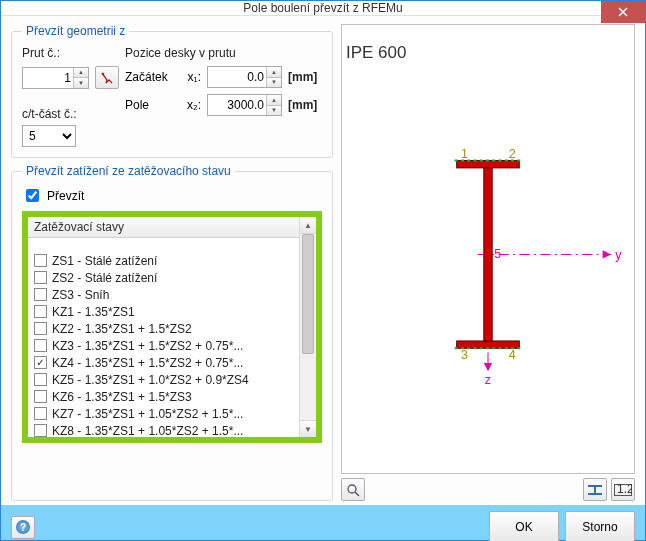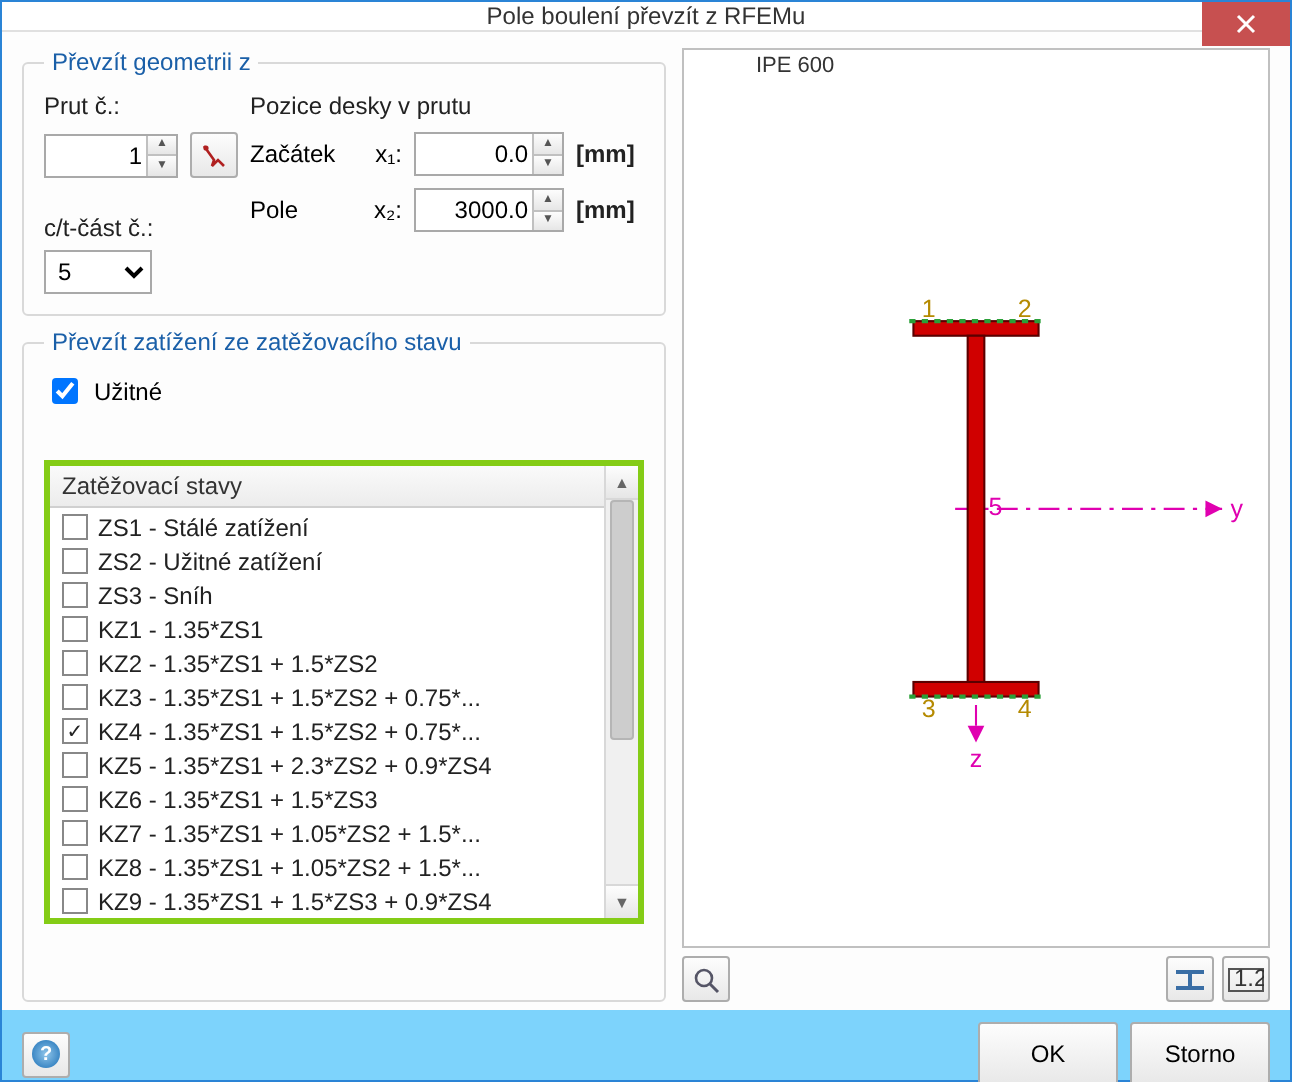--- a/index.html
+++ b/index.html
@@ -24,33 +24,33 @@
   select { border: 1px solid #a9a9a9; height: 22px; background: #fff; padding: 0 2px; }
   .geom-grid { display: flex; gap: 6px; }
   .geom-col1 { display: flex; flex-direction: column; gap: 4px; }
   .geom-col2 { display: flex; flex-direction: column; gap: 4px; }
   .pos-row { display: flex; align-items: center; gap: 6px; margin-top: 2px; }
   .pos-row .lbl1 { width: 48px; }
   .pos-row .lbl2 { width: 22px; text-align: right; }
   .unit { color: #222; font-weight: bold; }
   .cb-row { display: flex; align-items: center; gap: 5px; margin-bottom: 6px; }
   .cb-row input { width: 13px; height: 13px; }
-  .listbox { border: 3px solid #84cc16; height: 232px; display: flex; background: #fff; margin-top: 19px; }
+  .listbox { border: 6px solid #84cc16; height: 232px; display: flex; background: #fff; }
   .list-inner { flex: 1; overflow: hidden; }
   .list-header { background: linear-gradient(#fafafa,#ececec); border-bottom: 1px solid #d0d0d0; padding: 3px 6px; color: #333; }
-  .list-items { padding: 1px 0; }
+  .list-items { padding: 14px 0; }
   .list-item { display: flex; align-items: center; gap: 5px; padding: 0 6px; height: 17px; color: #222; }
   .list-item .cb { width: 13px; height: 13px; border: 1px solid #888; display: inline-flex; align-items: center; justify-content: center; font-size: 10px; background: #fff; color: #222; }
   .vscroll { width: 17px; background: #f0f0f0; border-left: 1px solid #d8d8d8; display: flex; flex-direction: column; }
   .vscroll .arr { height: 17px; display: flex; align-items: center; justify-content: center; font-size: 8px; color: #666; background: linear-gradient(#fdfdfd,#e6e6e6); border-bottom: 1px solid #d8d8d8; }
   .vscroll .arr:last-child { border-top: 1px solid #d8d8d8; border-bottom: none; }
   .vscroll .track { flex: 1; position: relative; }
   .vscroll .thumb { position: absolute; left: 2px; right: 2px; top: 0; height: 120px; background: #cdcdcd; border: 1px solid #b5b5b5; border-radius: 2px; }
   .preview-frame { border: 1px solid #c0c0c0; flex: 1; background: #fff; position: relative; }
-  .preview-title { position: absolute; top: 2px; left: 4px; font-size: 11px; color: #333; margin-left: 32px; }
+  .preview-title { position: absolute; top: 18px; left: 4px; font-size: 17px; color: #333; }
   .preview-toolbar { display: flex; justify-content: space-between; margin-top: 4px; gap: 4px; }
   .footer { display: flex; align-items: center; padding: 6px 10px 10px 10px; gap: 8px; }
   .footer-right { margin-left: auto; display: flex; gap: 6px; }
   .push-btn { min-width: 70px; height: 32px; border: 1px solid #adadad; background: linear-gradient(#fdfdfd,#e8e8e8); border-radius: 2px; display: inline-flex; align-items: center; justify-content: center; padding: 0 10px; }
   .help-btn { width: 24px; height: 23px; border: 1px solid #adadad; background: linear-gradient(#fdfdfd,#e8e8e8); border-radius: 2px; display: inline-flex; align-items: center; justify-content: center; }
   .help-circle { width: 14px; height: 14px; border-radius: 50%; background: radial-gradient(#8fc5ea,#1a6eb5); color: #fff; font-size: 10px; display:flex; align-items:center; justify-content:center; font-weight:bold; }
   svg { display: block; }
   .list-label { white-space: nowrap; overflow: hidden; text-overflow: clip; }
 </style>
 </head>
@@ -121,33 +121,33 @@
               <span class="unit">[mm]</span>
             </div>
           </div>
         </div>
       </fieldset>
 
       <fieldset style="flex:1; display:flex; flex-direction:column;">
         <legend>Převzít zatížení ze zatěžovacího stavu</legend>
         <label class="cb-row">
           <input type="checkbox" checked="" style="">
-          <span>Užitné</span>
+          <span>Převzít</span>
         </label>
         <div class="listbox">
           <div class="list-inner">
             <div class="list-header">Zatěžovací stavy</div>
             <div class="list-items" id="list-items">
                 <div class="list-item">
                   <span class="cb"></span>
                   <span class="list-label">ZS1 - Stálé zatížení</span>
                 </div>
                 <div class="list-item">
                   <span class="cb"></span>
-                  <span class="list-label">ZS2 - Užitné zatížení</span>
+                  <span class="list-label">ZS2 - Stálé zatížení</span>
                 </div>
                 <div class="list-item">
                   <span class="cb"></span>
                   <span class="list-label">ZS3 - Sníh</span>
                 </div>
                 <div class="list-item">
                   <span class="cb"></span>
                   <span class="list-label">KZ1 - 1.35*ZS1</span>
                 </div>
                 <div class="list-item">
@@ -157,21 +157,21 @@
                 <div class="list-item">
                   <span class="cb"></span>
                   <span class="list-label">KZ3 - 1.35*ZS1 + 1.5*ZS2 + 0.75*...</span>
                 </div>
                 <div class="list-item">
                   <span class="cb">✓</span>
                   <span class="list-label">KZ4 - 1.35*ZS1 + 1.5*ZS2 + 0.75*...</span>
                 </div>
                 <div class="list-item">
                   <span class="cb"></span>
-                  <span class="list-label">KZ5 - 1.35*ZS1 + 2.3*ZS2 + 0.9*ZS4</span>
+                  <span class="list-label">KZ5 - 1.35*ZS1 + 1.0*ZS2 + 0.9*ZS4</span>
                 </div>
                 <div class="list-item">
                   <span class="cb"></span>
                   <span class="list-label">KZ6 - 1.35*ZS1 + 1.5*ZS3</span>
                 </div>
                 <div class="list-item">
                   <span class="cb"></span>
                   <span class="list-label">KZ7 - 1.35*ZS1 + 1.05*ZS2 + 1.5*...</span>
                 </div>
                 <div class="list-item">

